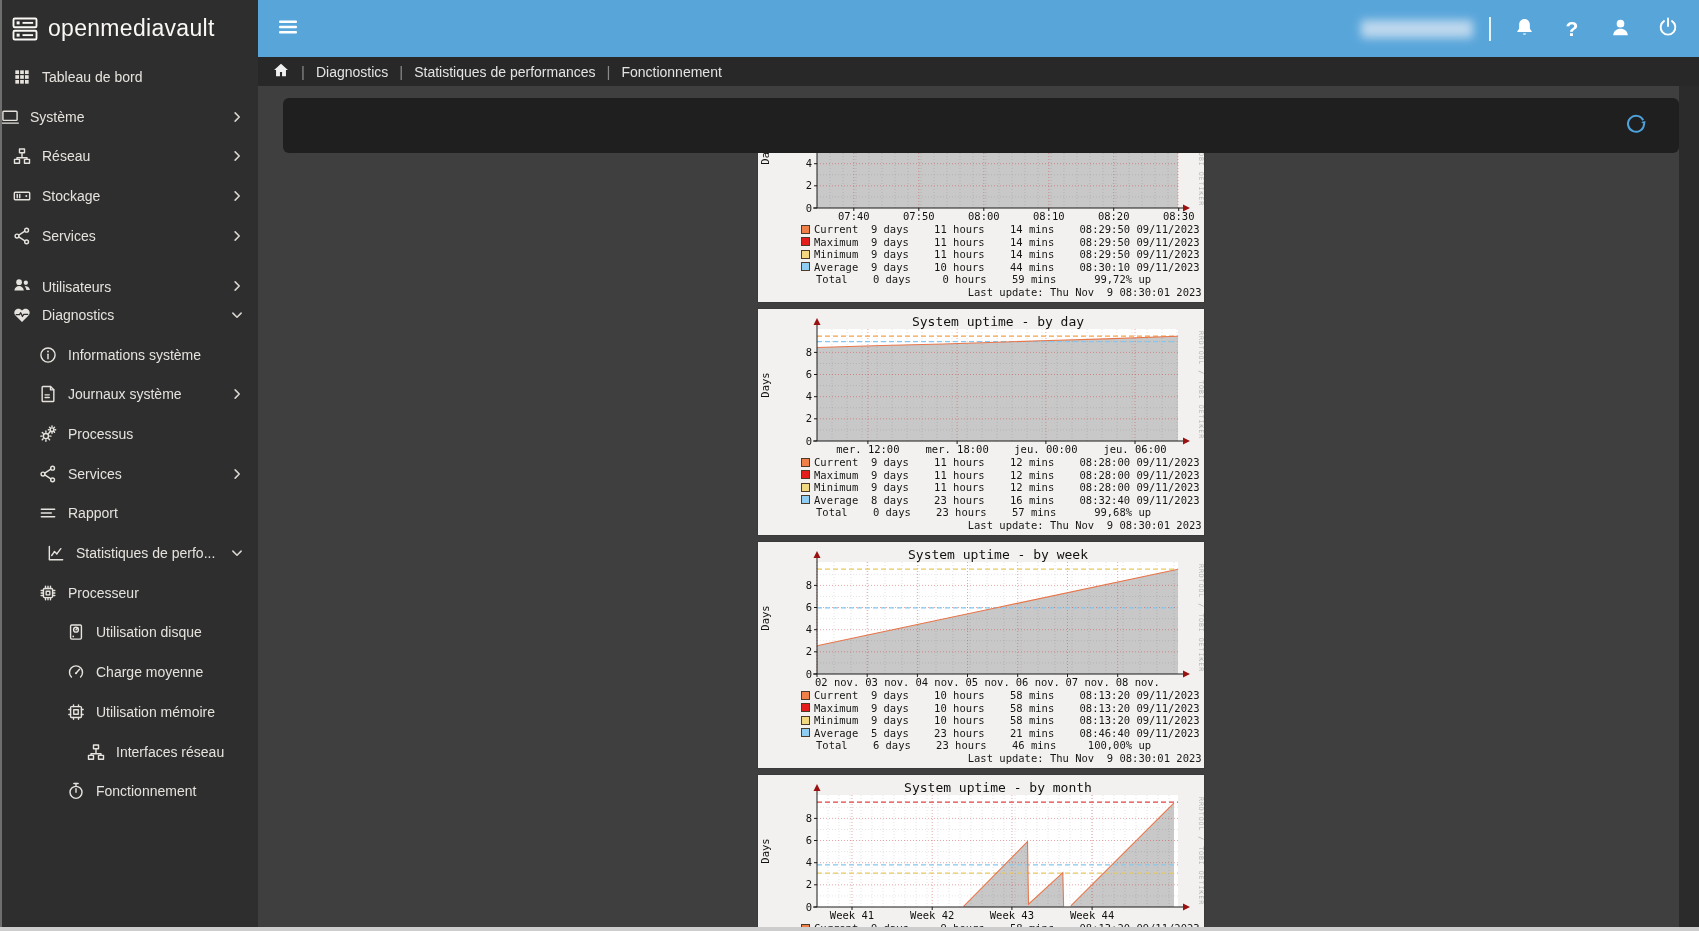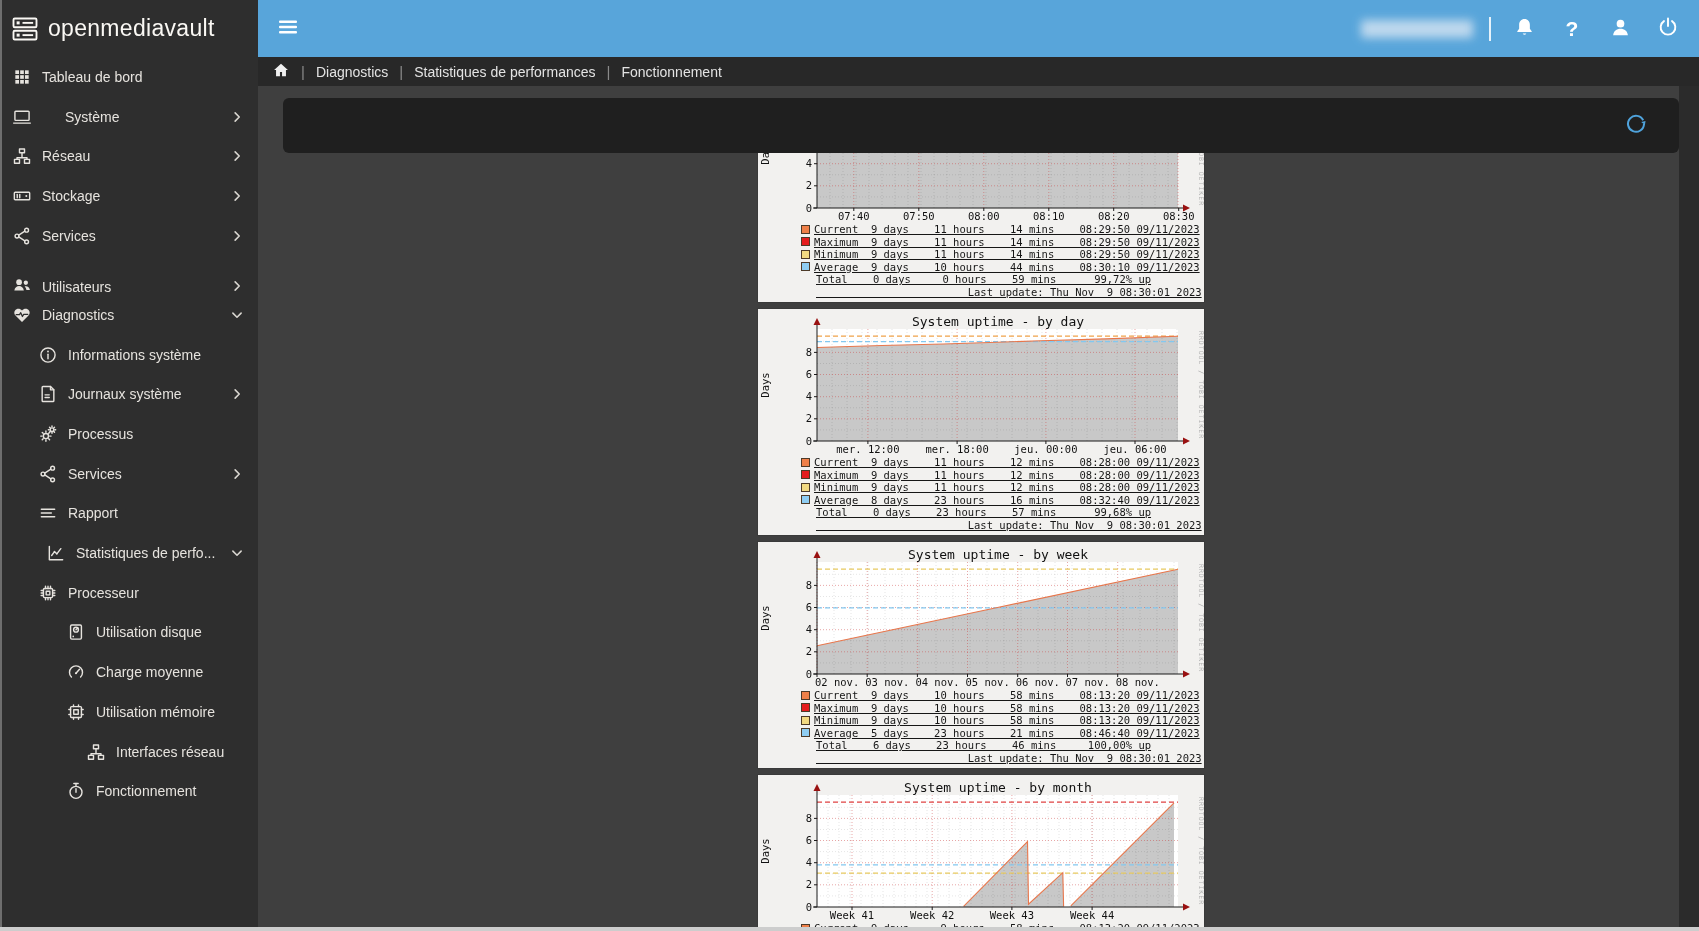--- a/index.html
+++ b/index.html
@@ -45,21 +45,21 @@
   .gutter-right { position:absolute; right:0; top:0; bottom:0; width:20px; background:#2b2b2b; }
   .toolbar { position:absolute; left:25px; top:12px; width:1396px; height:55px; background:#1f1f1f; border-radius:6px;
              display:flex; align-items:center; justify-content:flex-end; padding-right:26px; z-index:5; }
   .charts-viewport { position:absolute; left:499px; top:67px; width:452px; height:778px; overflow:hidden; }
 
   
   .chart-panel { position:relative; width:448px; height:228px; background:#f2f1ef; border:1px solid #3a3a3a;
                  margin-bottom:5px; overflow:hidden; }
   .chart-panel svg { position:absolute; left:0; top:0; }
   .rrd-legend { position:absolute; left:43px; top:147px; font-family:"DejaVu Sans Mono", monospace;
-                font-size:10.5px; line-height:12.5px; color:#161616; white-space:pre;text-decoration:underline; }
+                font-size:10.5px; line-height:12.5px; color:#161616; white-space:pre; }
   .lg-row { height:12.5px; display:flex; align-items:center; }
   .lg-key { display:inline-block; width:9px; height:9px; border:1px solid #4d3a28; margin-right:4px; flex:none; }
   .lg-key.nokey { border:none; background:transparent; }
   .lg-update { padding-left:15px; }
 </style>
 </head>
 <body>
 
 <div class="page">
 
@@ -89,21 +89,21 @@
                 <rect x="9.8" y="9.8" width="4.4" height="4.4"></rect>
                 <rect x="15.6" y="9.8" width="4.4" height="4.4"></rect>
                 <rect x="4" y="15.6" width="4.4" height="4.4"></rect>
                 <rect x="9.8" y="15.6" width="4.4" height="4.4"></rect>
                 <rect x="15.6" y="15.6" width="4.4" height="4.4"></rect>
               </g>
             </svg>
           </span>
           <span class="nlabel">Tableau de bord</span>
         </div>
-        <div class="nav-item" style="padding-left: 12px; gap: 23px;">
+        <div class="nav-item" style="">
           <span class="nicon">
             <svg width="20" height="20" viewBox="0 0 24 24" fill="none" stroke="#e6e3de" stroke-width="1.7" stroke-linecap="round" stroke-linejoin="round">
               <rect x="3.5" y="5" width="17" height="11" rx="1"></rect>
               <line x1="2" y1="19.3" x2="22" y2="19.3"></line>
             </svg>
           </span>
           <span class="nlabel">Système</span>
           <span class="nchev">
             <svg width="18" height="18" viewBox="0 0 24 24" fill="none" stroke="#d9d6d0" stroke-width="2.1" stroke-linecap="round" stroke-linejoin="round">
               <path d="M9.5 6.5 15 12l-5.5 5.5"></path>

